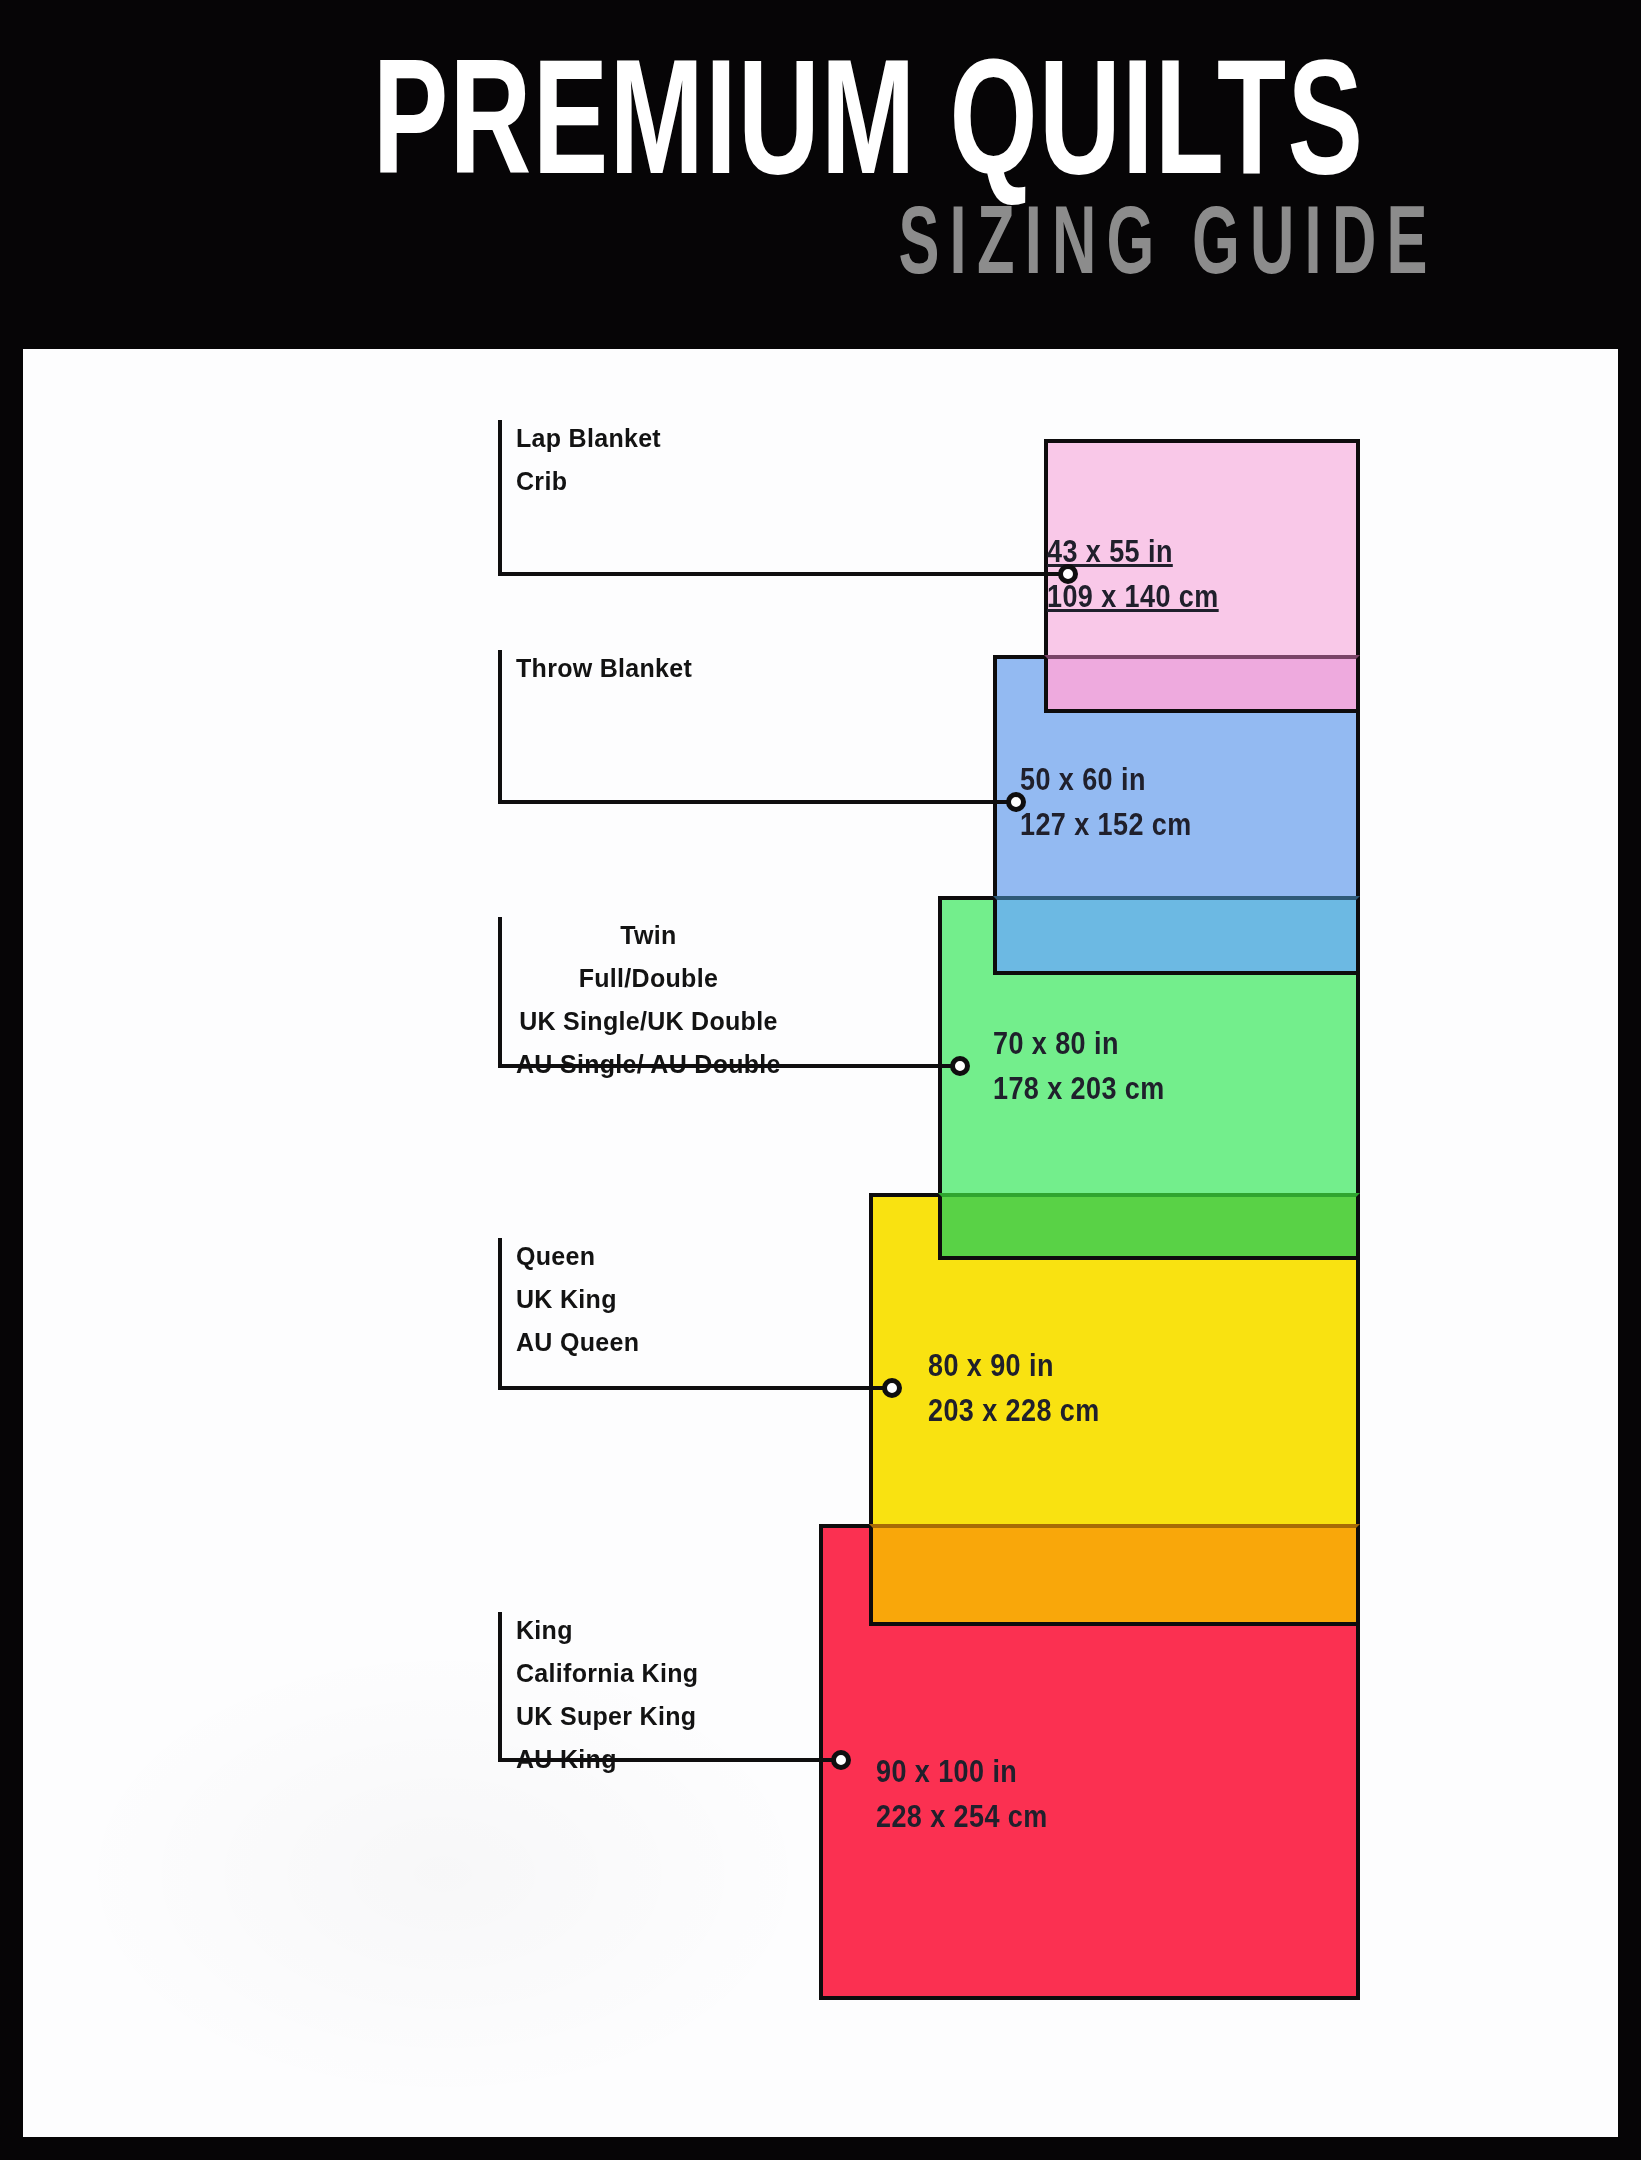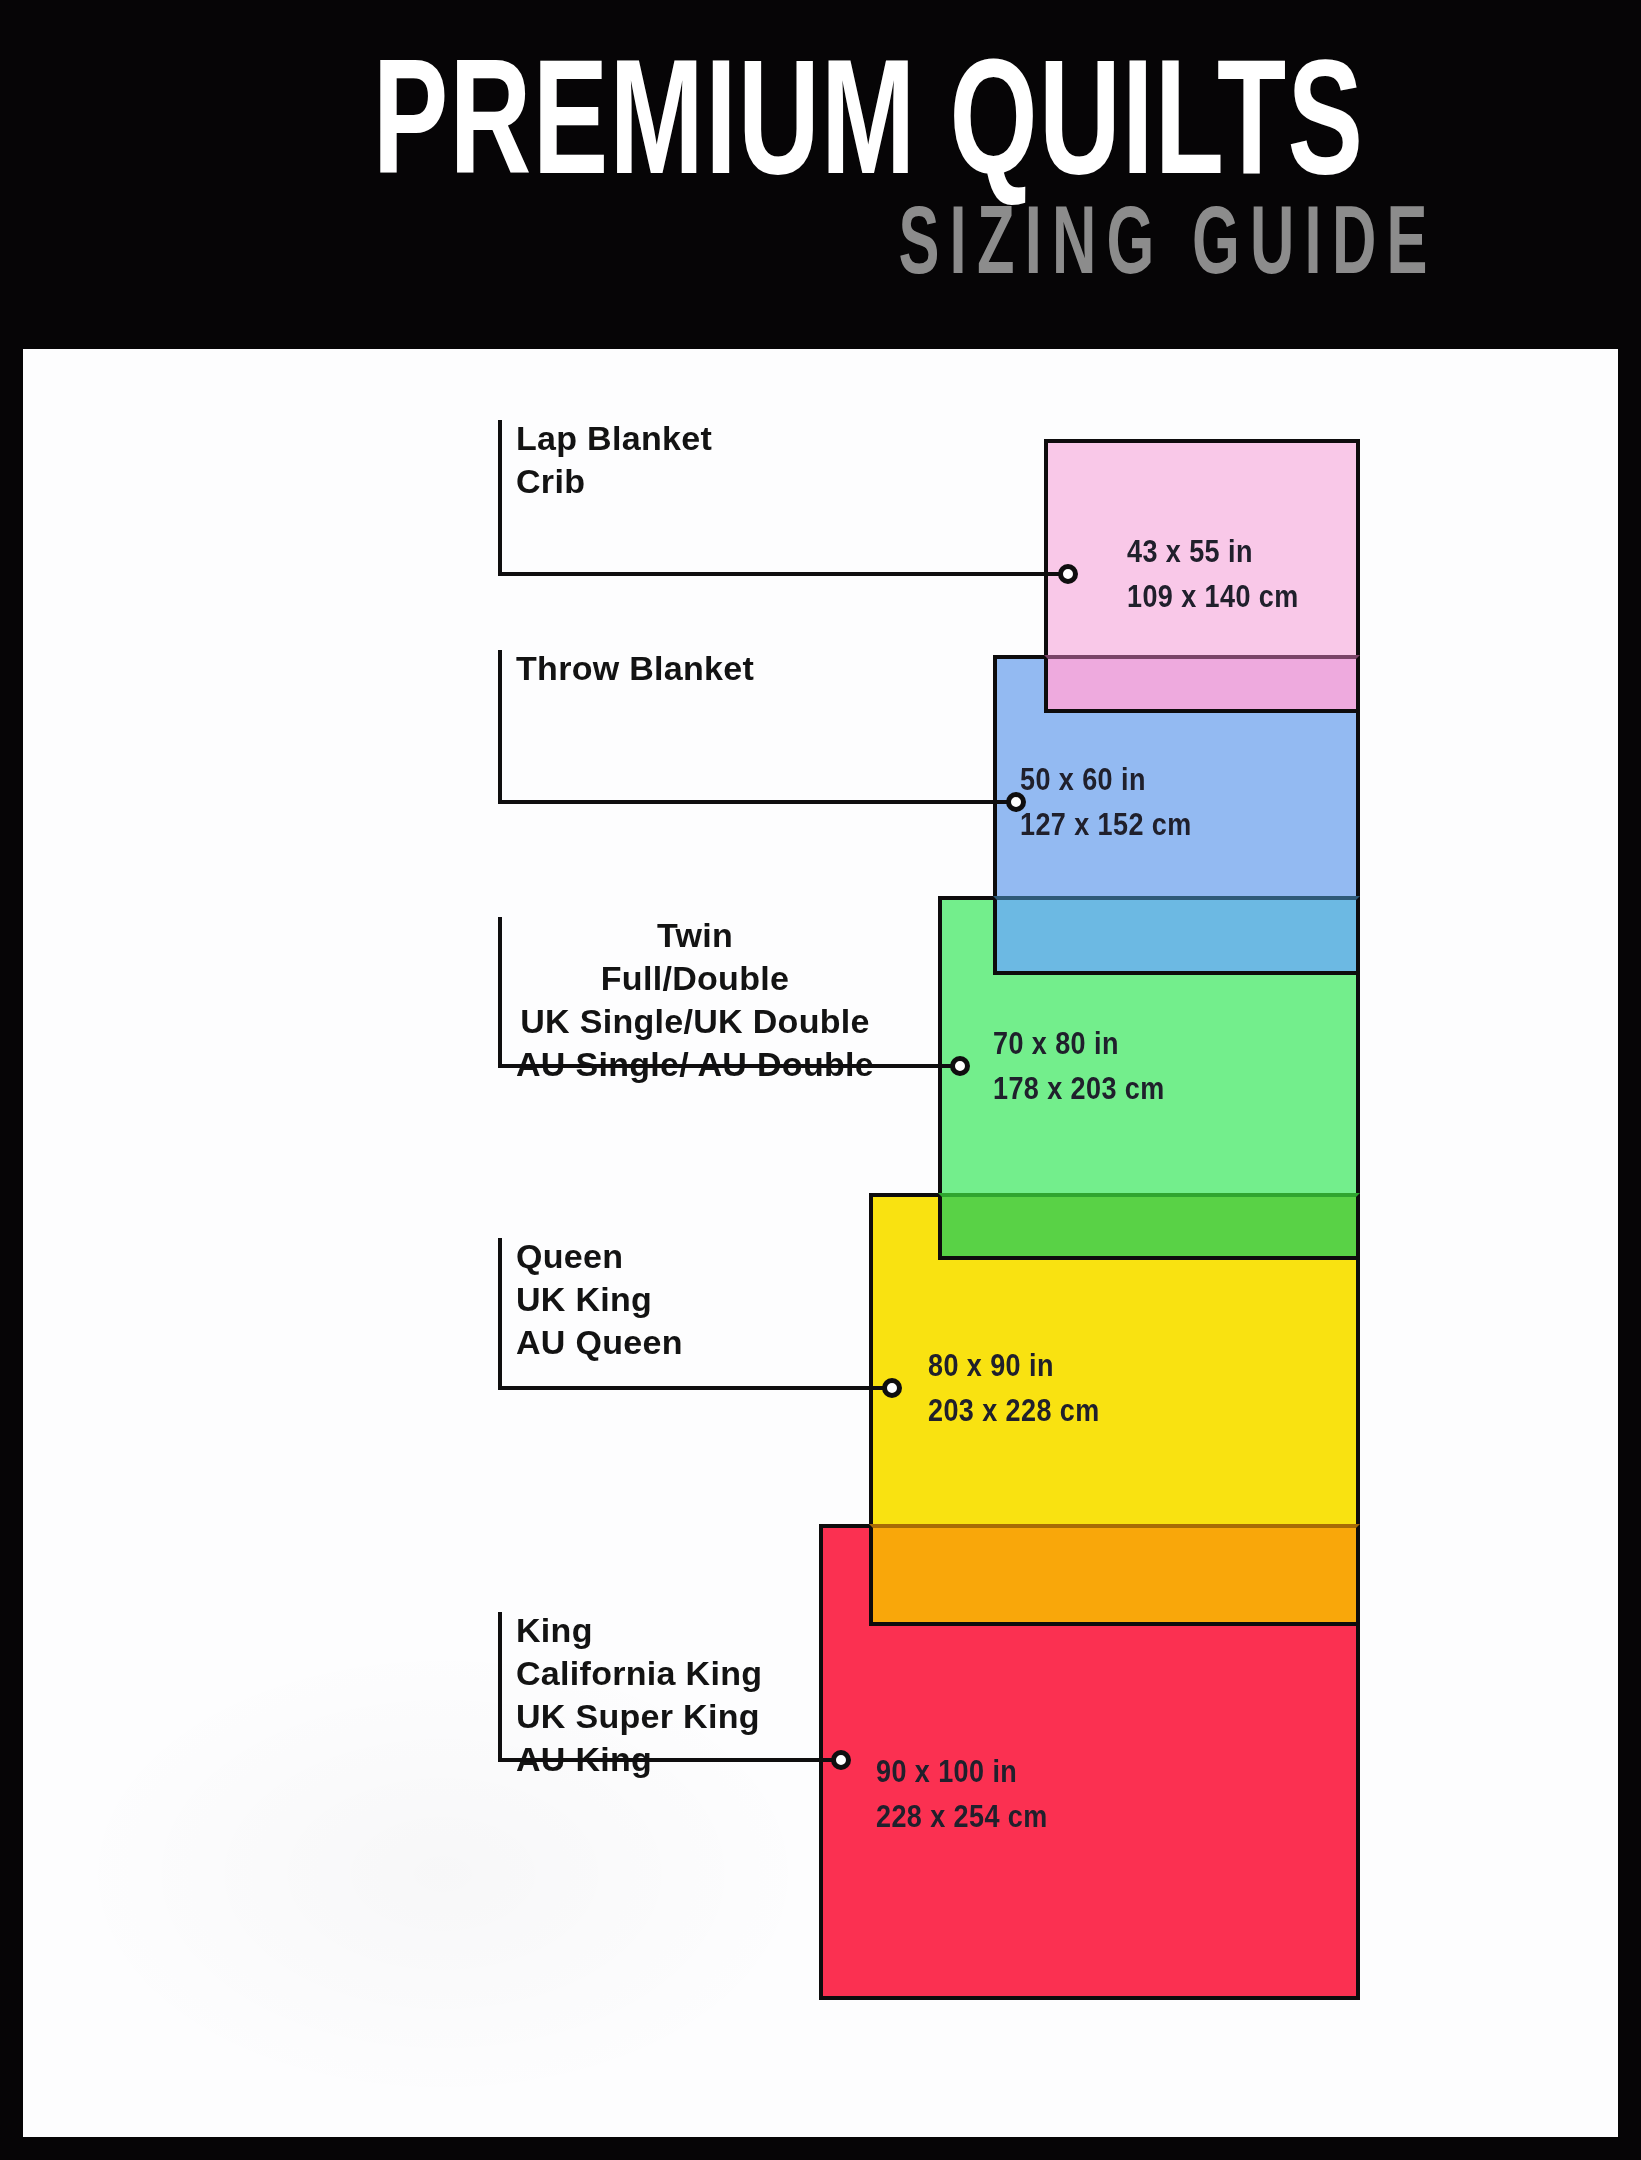--- a/index.html
+++ b/index.html
@@ -53,34 +53,34 @@
     border:5px solid #0f0e0f;border-radius:50%;z-index:32;
   }
   .dot-lap  {left:1035px;top:215px;}
   .dot-throw{left:983px; top:443px;}
   .dot-twin {left:927px; top:707px;}
   .dot-queen{left:859px; top:1029px;}
   .dot-king {left:808px; top:1401px;}
   
   .size-label{
     position:absolute;left:493px;color:#131313;font-weight:bold;
-    font-size:34px;line-height:43px;letter-spacing:0.3px;z-index:20;white-space:nowrap;
+    font-size:25px;line-height:43px;letter-spacing:0.3px;z-index:20;white-space:nowrap;
   }
   .label-lap  {top:68px;}
   .label-throw{top:298px;}
   .label-twin {top:565px;text-align:center;}
   .label-queen{top:886px;}
   .label-king {top:1260px;}
   
   .dims{position:absolute;z-index:30;color:#20202c;}
   .dims-inner{
     transform:scaleX(0.87);transform-origin:left top;
     font-weight:600;font-size:31px;line-height:45px;letter-spacing:0.5px;white-space:nowrap;
   }
-  .dims-lap  {left:1104px;top:180px;}
+  .dims-lap  {left:1024px;top:180px;text-decoration:underline;}
   .dims-throw{left:997px;top:408px;}
   .dims-twin {left:970px; top:672px;}
   .dims-queen{left:905px; top:994px;}
   .dims-king {left:853px; top:1366px;margin-top:34px;}
 </style>
 </head>
 <body>
 
 <div class="header">
   <h1 class="main-title">PREMIUM QUILTS</h1>

